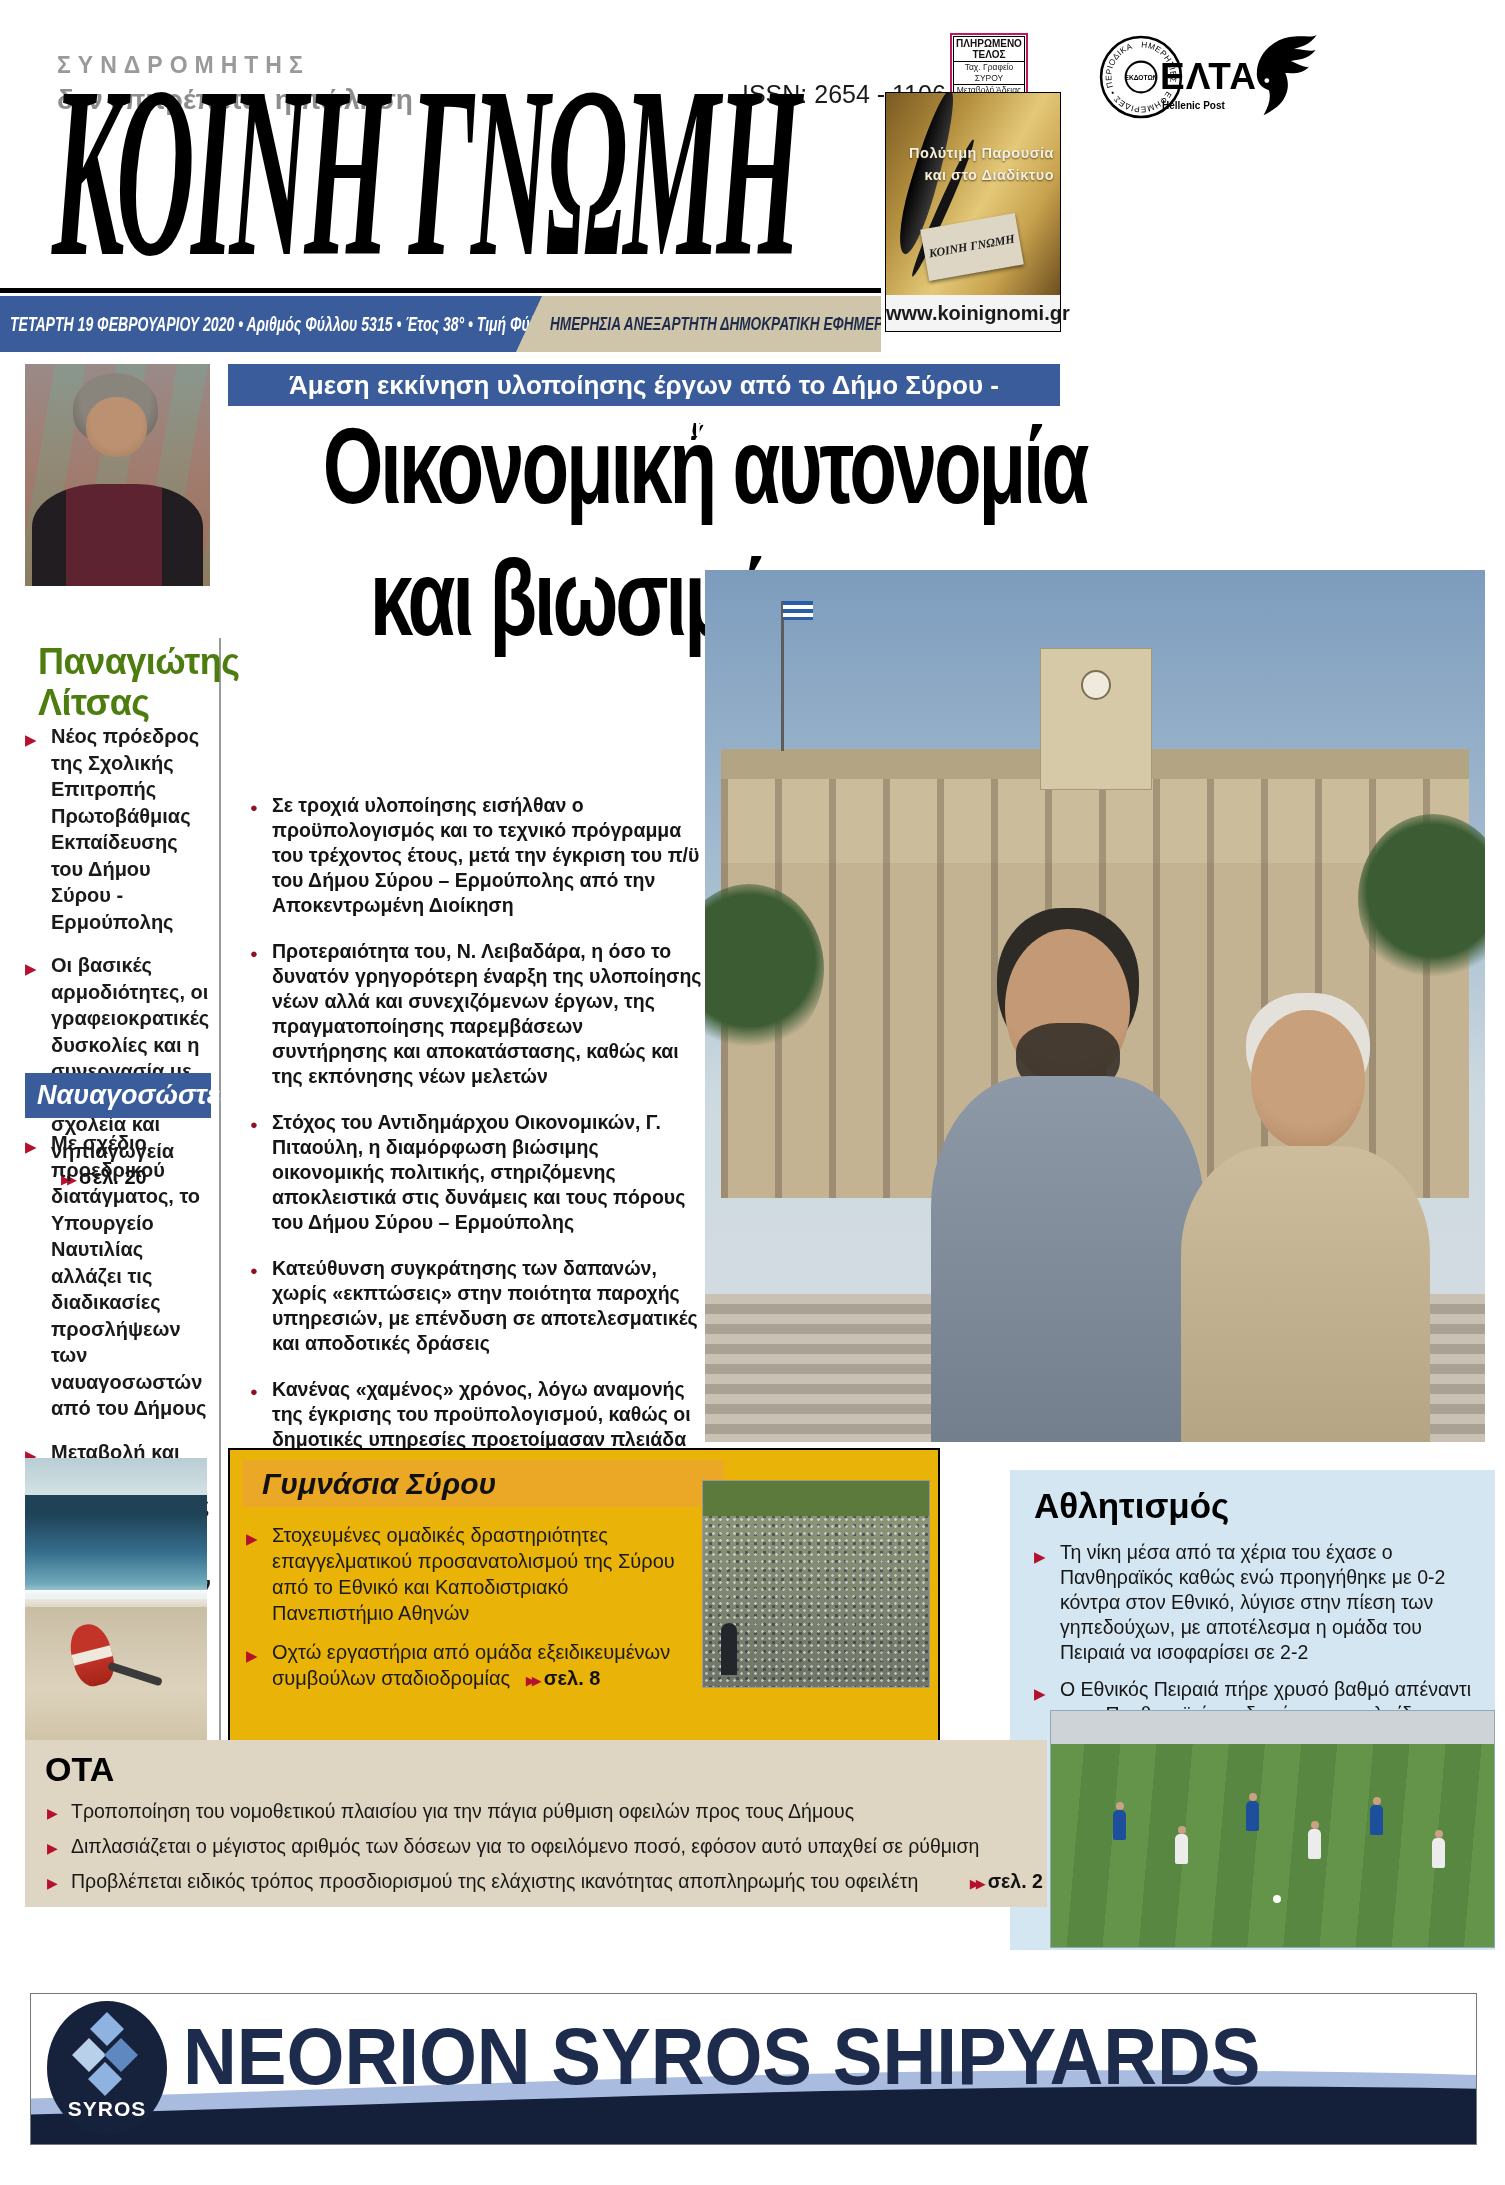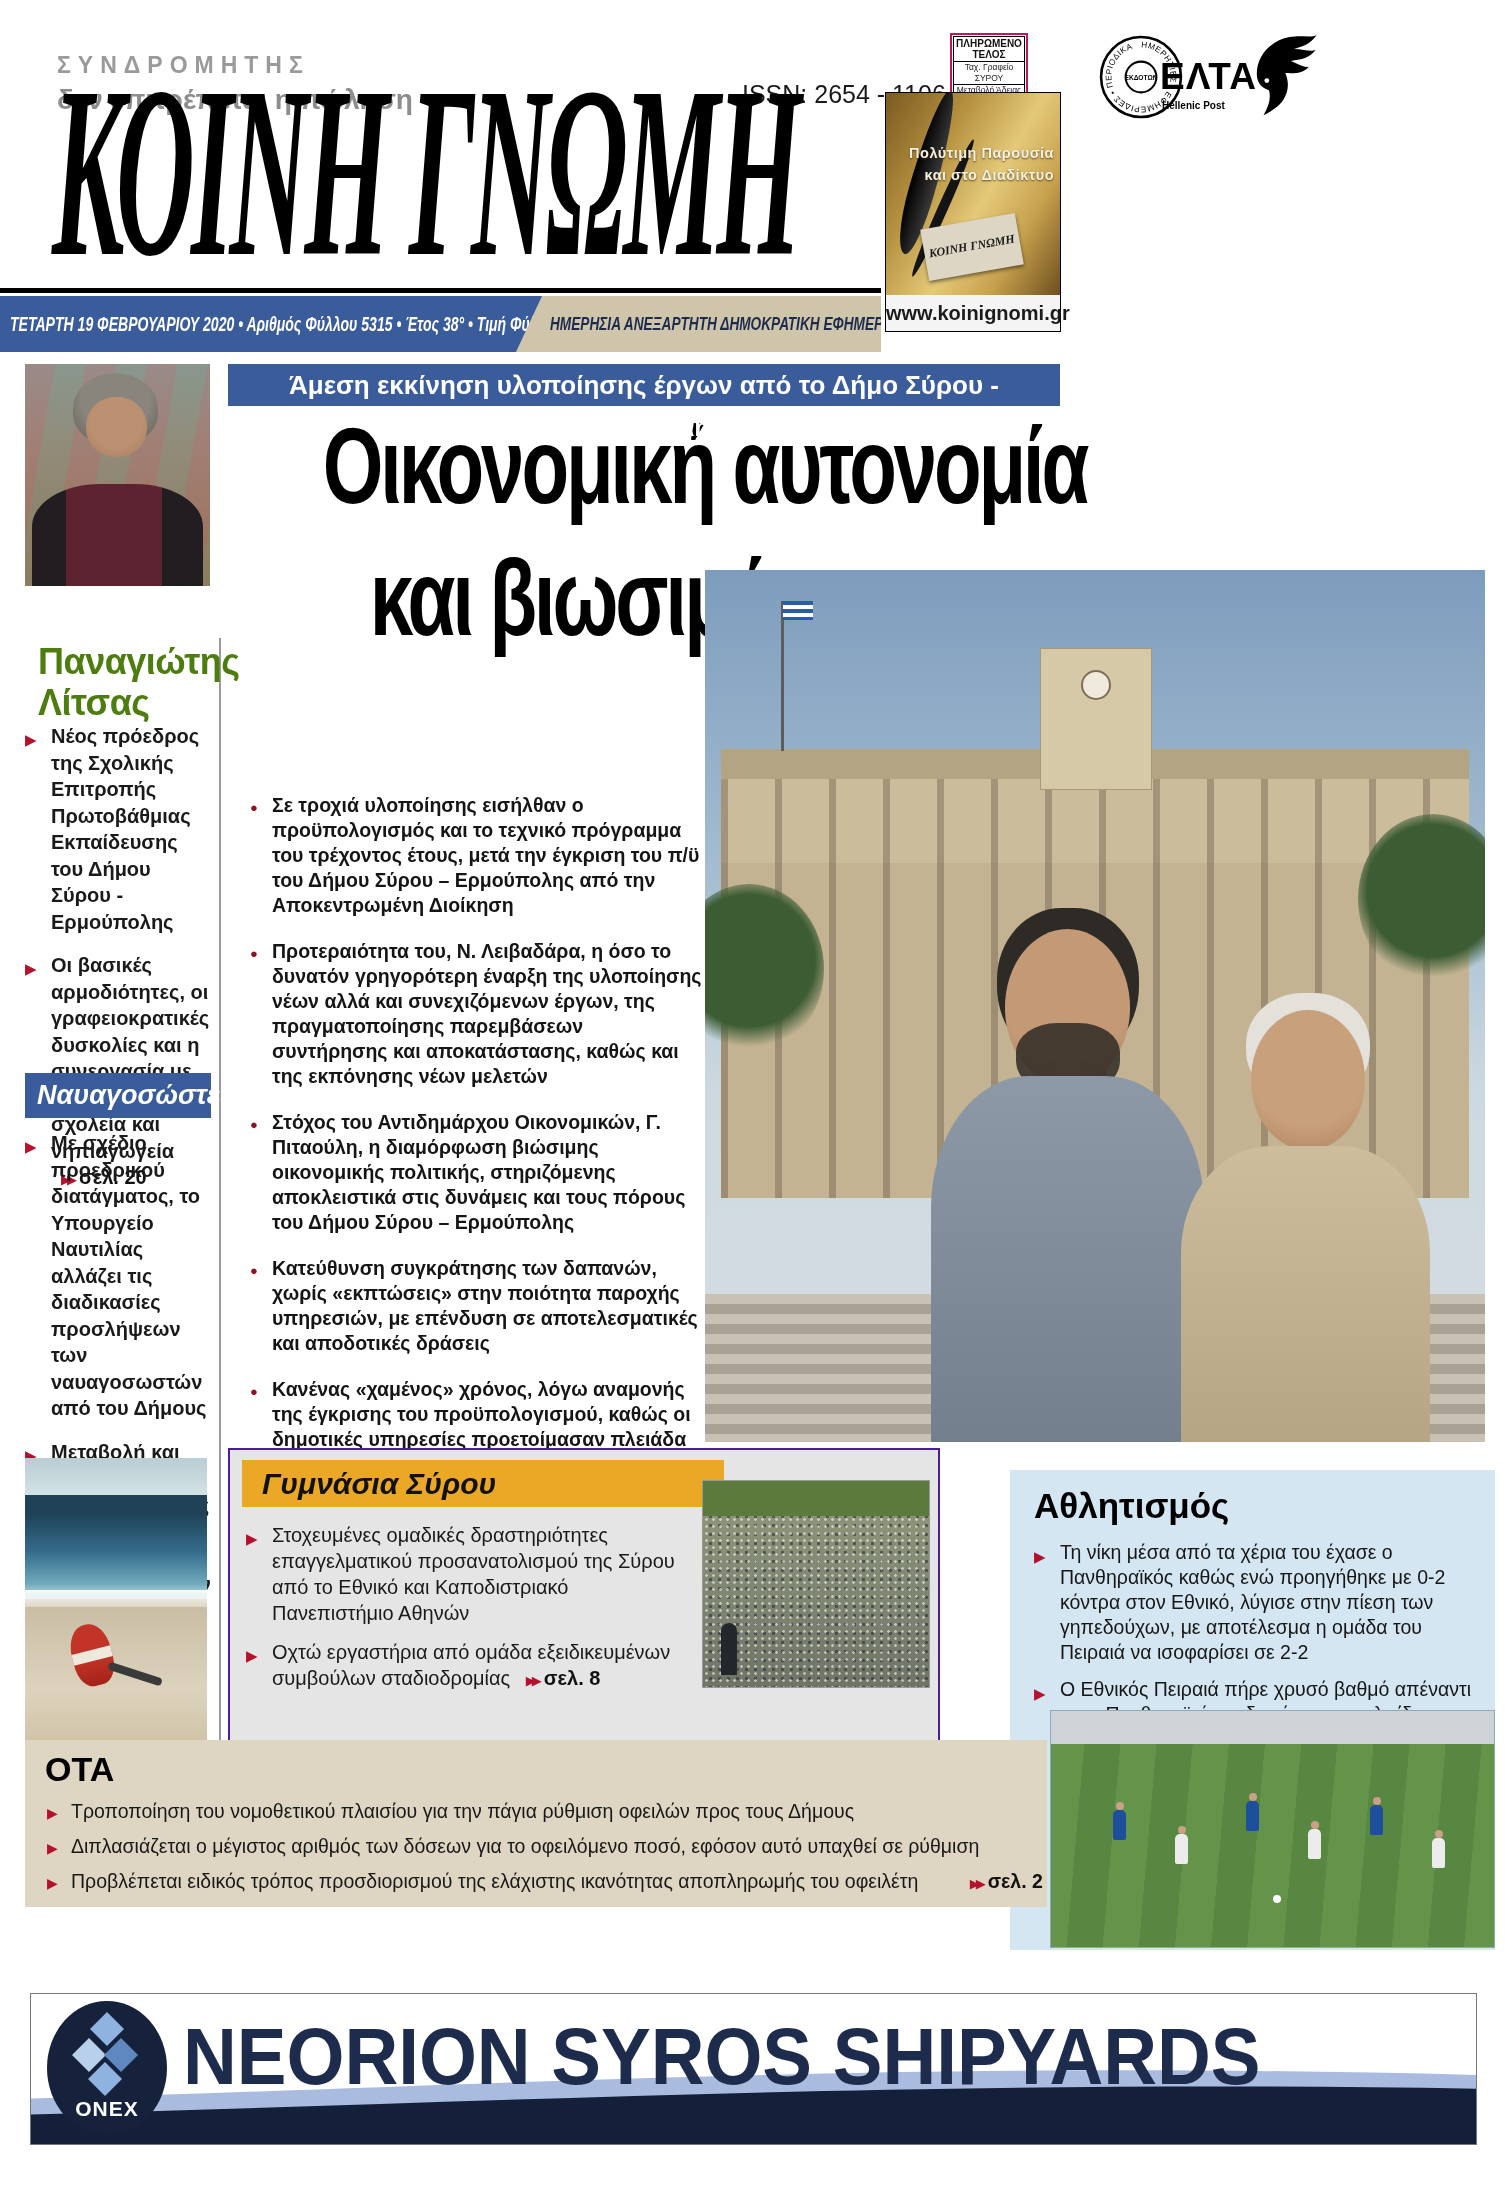--- a/index.html
+++ b/index.html
@@ -129,21 +129,21 @@
   .man1 .hair{left:24%;top:-2%;width:52%;height:30%;background:#2e2a26;}
   .man1 .head{left:27%;top:2%;width:46%;height:30%;background:radial-gradient(circle at 50% 38%,#c49a76 58%,#a87f5e);}
   .man1 .beard{position:absolute;left:31%;top:20%;width:38%;height:14%;background:rgba(48,42,36,.85);border-radius:40% 40% 50% 50%;}
   .man1 .torso{left:0;width:100%;height:70%;background:linear-gradient(180deg,#8d99a6,#737f8c);}
   .man2{left:61%;bottom:0;width:32%;height:50%;}
   .man2 .hair{left:26%;top:-3%;width:50%;height:26%;background:#e3e1da;}
   .man2 .head{left:28%;top:1%;width:46%;height:32%;background:radial-gradient(circle at 50% 40%,#c9a07c 58%,#ad8260);}
   .man2 .torso{left:0;width:100%;height:68%;background:linear-gradient(180deg,#cdbd9c,#b5a584);}
 
   
-  .gym{left:228px;top:1448px;width:712px;height:316px;border:2px solid #4c1d95;background:#e5e5e5;box-sizing:border-box;}
+  .gym{left:228px;top:1448px;width:712px;height:316px;border:2px solid #000000;background:#eab308;box-sizing:border-box;}
   .gym-hd{position:absolute;left:12px;top:10px;width:482px;height:47px;background:#eba827;
       color:#111;font-size:30px;font-weight:bold;font-style:italic;line-height:47px;padding-left:20px;box-sizing:border-box;}
   .gym-bul{position:absolute;left:16px;top:72px;width:438px;}
   .gb{position:relative;padding-left:26px;margin-bottom:13px;font-size:20px;line-height:26px;color:#1a1a1a;}
   .gb .tri{position:absolute;left:0;top:4px;font-size:15px;color:#b5102c;}
   .crowd{position:absolute;right:8px;top:30px;width:228px;height:208px;border:1px solid #999;box-sizing:border-box;
       background:linear-gradient(180deg,#5c7a3c 0 17%,rgba(0,0,0,0) 17%),
         radial-gradient(rgba(255,255,255,.55) 1px,rgba(0,0,0,0) 1.6px),
         radial-gradient(rgba(40,40,60,.55) 1.4px,rgba(0,0,0,0) 2px),
         linear-gradient(180deg,#8c9478 16%,#7d8470 60%,#6f7566 100%);
@@ -415,20 +415,20 @@
   <div class="abs banner">
     <svg class="waves" viewBox="0 0 1447 152" preserveAspectRatio="none">
       <path d="M0,106 C400,96 850,66 1447,82 L1447,152 L0,152 Z" fill="#a9bcdf"></path>
       <path d="M0,122 C420,112 880,86 1447,96 L1447,152 L0,152 Z" fill="#141f3a"></path>
     </svg>
     <div class="onex">
       <div class="dia dia-a" style="left:48px;top:16px;"></div>
       <div class="dia dia-b" style="left:30px;top:42px;"></div>
       <div class="dia dia-c" style="left:62px;top:42px;"></div>
       <div class="dia dia-a" style="left:46px;top:66px;"></div>
-      <div class="onex-label">ONEX</div>
+      <div class="onex-label">SYROS</div>
     </div>
     <div class="banner-title">
       <span>NEORION SYROS SHIPYARDS</span>
     </div>
   </div>
 
 </div>
 
 </body></html>

